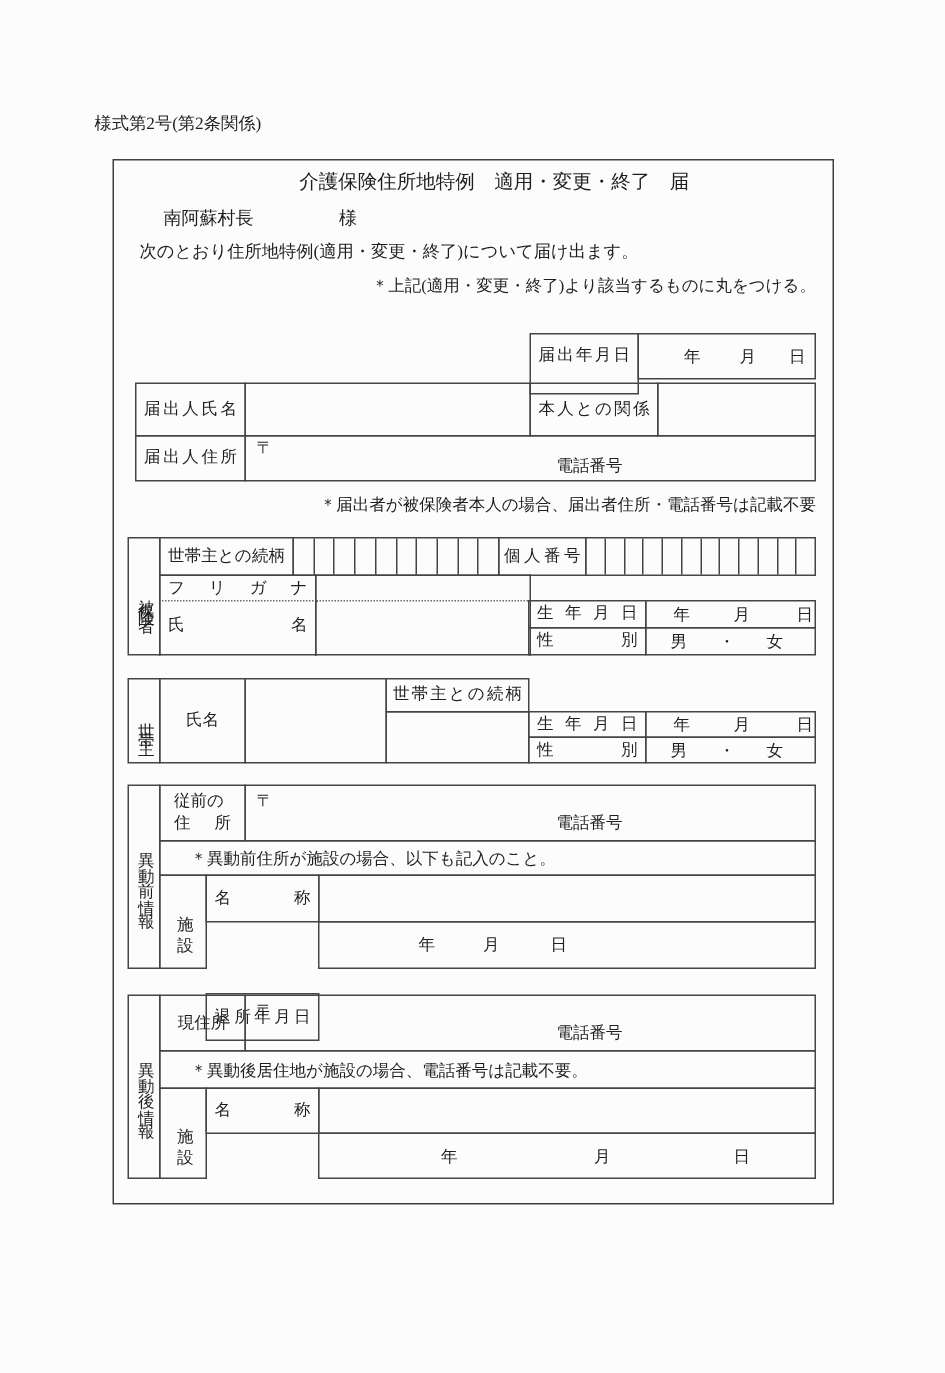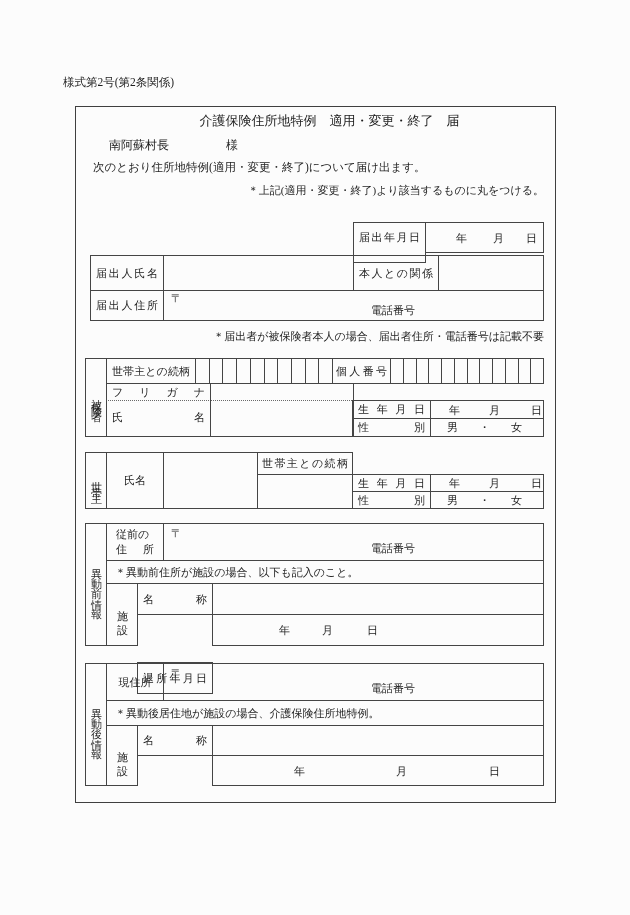--- a/index.html
+++ b/index.html
@@ -20,21 +20,21 @@
   .ls14{letter-spacing:14px;}
   .boxes{display:flex;padding:0;}
   .bx{flex:1;border-left:1px solid #454545;}
   .bx:first-child{border-left:none;}
   .ymd span{position:absolute;top:50%;transform:translateY(-50%);}
   .nd-ymd .y{left:30px}.nd-ymd .m{left:67px}.nd-ymd .d{left:100px}
   .bi-ymd .y{left:18px}.bi-ymd .m{left:58px}.bi-ymd .d{left:100px}
   .bf-ymd .y{left:66px}.bf-ymd .m{left:109px}.bf-ymd .d{left:154px}
   .af-ymd .y{left:81px}.af-ymd .m{left:183px}.af-ymd .d{left:276px}
   .sexval{display:flex;align-items:center;justify-content:center;letter-spacing:5px;padding:0;}
-  .noterow{display:flex;align-items:center;padding-left:8px;}
+  .noterow{display:flex;align-items:center;padding-left:20px;}
   .addrval .postal{position:absolute;top:2px;left:7px;}
   .addrval .phone{position:absolute;bottom:4px;left:207px;margin-top:28px;}
   .twoline{display:flex;flex-direction:column;justify-content:center;padding:0;}
   .twoline div{padding:0 9px;line-height:15px;}
   .jline{text-align:justify;text-align-last:justify;}
   .cline{}
 </style>
 </head>
 <body>
 
@@ -142,21 +142,21 @@
     <span class="m">月</span>
     <span class="d">日</span>
   </div>
 
   <div class="cell vert ls10" style="left:85px;top:663px;width:22px;height:123px;">異動後情報</div>
   <div class="cell cen" style="left:106px;top:663px;width:58px;height:38px;line-height:36px;">現住所</div>
   <div class="cell addrval" style="left:163px;top:663px;width:381px;height:38px;">
     <span class="postal">〒</span>
     <span class="phone">電話番号</span>
   </div>
-  <div class="cell noterow" style="left:106px;top:700px;width:438px;height:26px;">＊異動後居住地が施設の場合、介護保険住所地特例。</div>
+  <div class="cell noterow" style="left:106px;top:700px;width:438px;height:26px;">＊異動後居住地が施設の場合、電話番号は記載不要。</div>
   <div class="cell vert ls14" style="left:106px;top:725px;width:32px;height:61px;">施設</div>
   <div class="cell lab" style="left:137px;top:725px;width:76px;height:31px;line-height:29px;">名称</div>
   <div class="cell" style="left:212px;top:725px;width:332px;height:31px;"></div>
   <div class="cell ymd af-ymd" style="left:212px;top:755px;width:332px;height:31px;">
     <span class="y">年</span>
     <span class="m">月</span>
     <span class="d">日</span>
   </div>
 
 </div>

